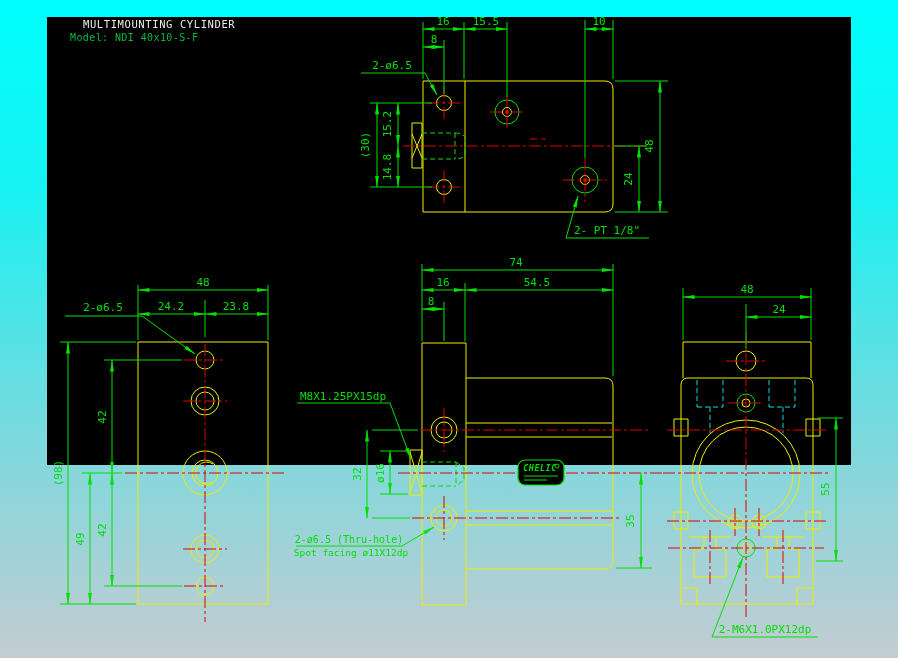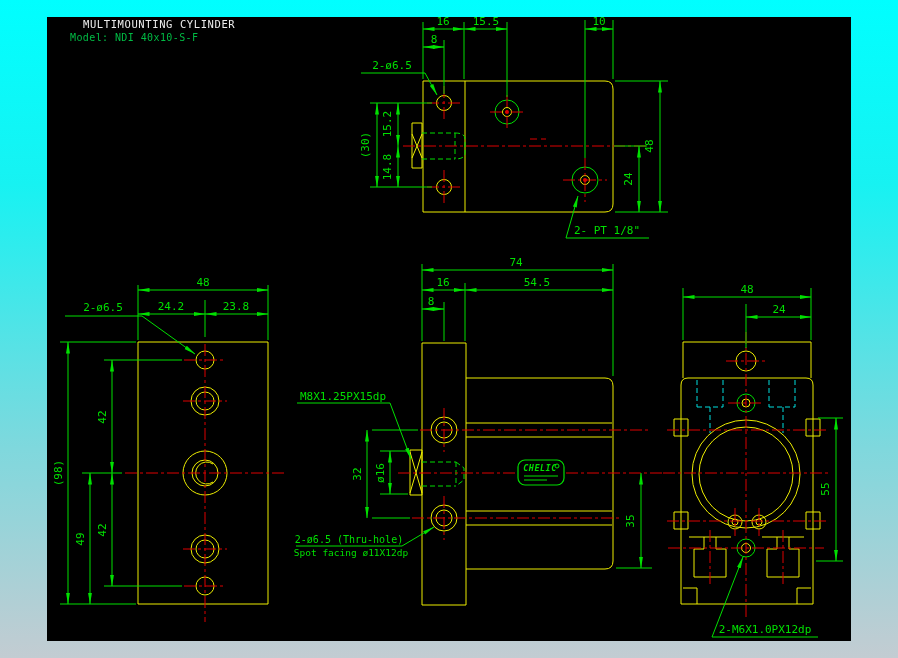--- a/index.html
+++ b/index.html
@@ -1,21 +1,21 @@
 <!DOCTYPE html>
 <html><head>
 <meta charset="utf-8">
 <style>
   html,body{margin:0;padding:0;}
   body{
     width:898px;height:658px;overflow:hidden;position:relative;
     background:linear-gradient(180deg,#00ffff 0%,#17f2f2 28%,#7fd8dd 68%,#c3ccd2 100%);
     font-family:"DejaVu Sans Mono",monospace;
   }
-  .canvas{position:absolute;left:47px;top:17px;width:804px;height:624px;background:#000;}
+  .canvas{position:absolute;left:47px;top:17px;width:804px;height:448px;background:#000;}
   svg{position:absolute;left:0;top:0;}
   svg text{font-family:"DejaVu Sans Mono",monospace;fill:#00e000;font-size:11px;}
   .t-title{fill:#ececec;font-size:10.5px;letter-spacing:0.6px;}
   .t-model{fill:#00bb44;font-size:10px;letter-spacing:0.4px;}
   .t-md{font-size:10px;}
   .t-sm{font-size:9.5px;}
   .t-logo{fill:#00dd00;font-size:8.5px;font-style:italic;font-weight:bold;letter-spacing:0.5px;}
   .y{stroke:#eded00;fill:none;stroke-width:1;}
   .g{stroke:#00e000;fill:none;stroke-width:1;}
   .gd{stroke:#00dd00;fill:none;stroke-width:1;stroke-dasharray:5 3;}

